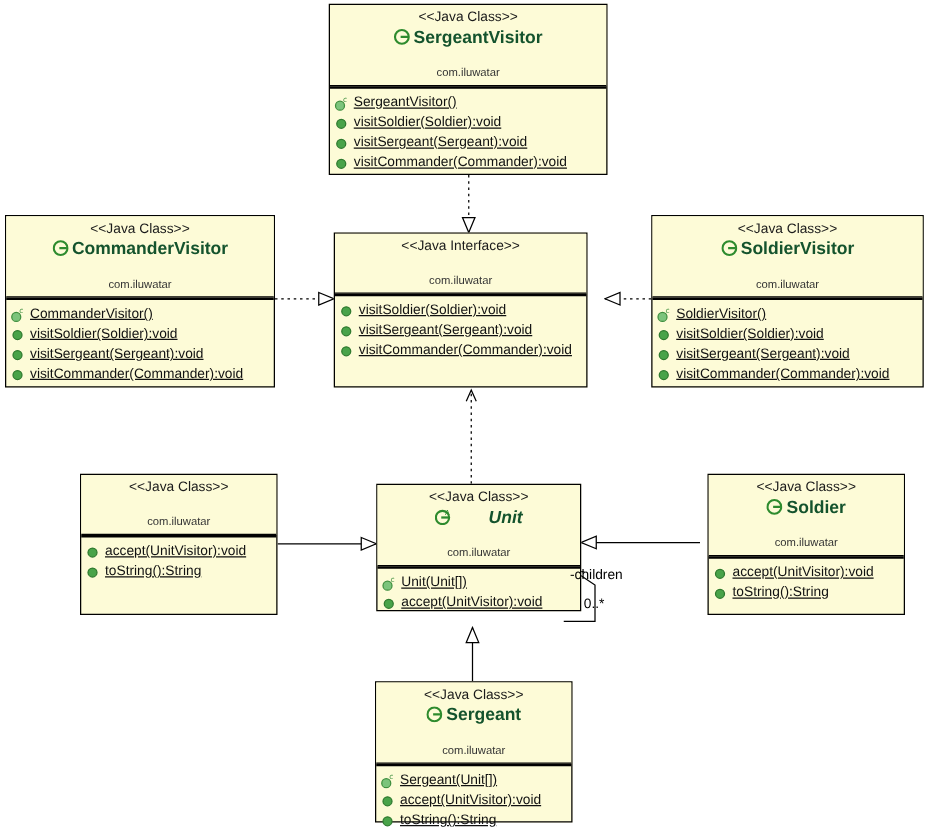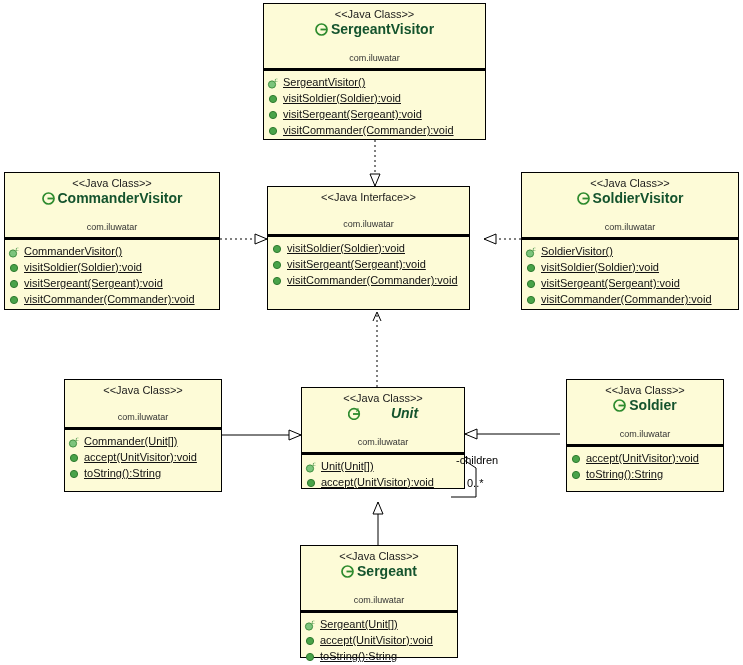--- a/index.html
+++ b/index.html
@@ -337,29 +337,20 @@
 
   <div class="uml-class" style="left:64px; top:379px; width:158px; height:113px;">
     <div class="class-header">
       <div class="stereotype">&lt;&lt;Java Class&gt;&gt;</div>
       <div class="package">com.iluwatar</div>
     </div>
     <div class="members">
       <div class="member">
         <span class="icon">
           <svg width="13" height="13" viewBox="0 0 13 13">
-            <circle cx="5" cy="8.5" r="3.6" fill="#7cc47c" stroke="#3f8f3f" stroke-width="1"></circle>
-            <text x="7.4" y="5.6" font-size="6" fill="#3f8f3f" font-family="DejaVu Sans, sans-serif">c</text>
-          </svg>
-        </span>
-        <span>Commander(Unit[])</span>
-      </div>
-      <div class="member">
-        <span class="icon">
-          <svg width="13" height="13" viewBox="0 0 13 13">
             <circle cx="6" cy="7" r="3.6" fill="#49a349" stroke="#2f7a2f" stroke-width="1"></circle>
           </svg>
         </span>
         <span>accept(UnitVisitor):void</span>
       </div>
       <div class="member">
         <span class="icon">
           <svg width="13" height="13" viewBox="0 0 13 13">
             <circle cx="6" cy="7" r="3.6" fill="#49a349" stroke="#2f7a2f" stroke-width="1"></circle>
           </svg>

